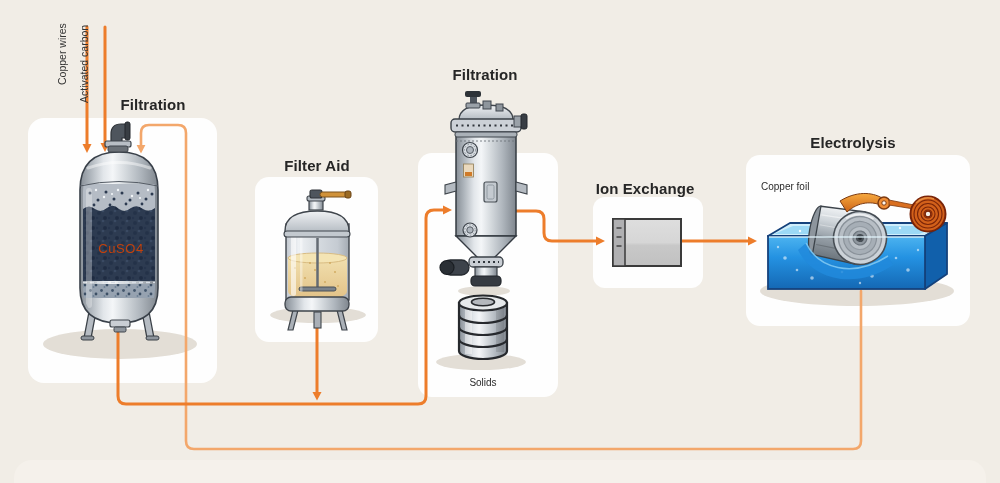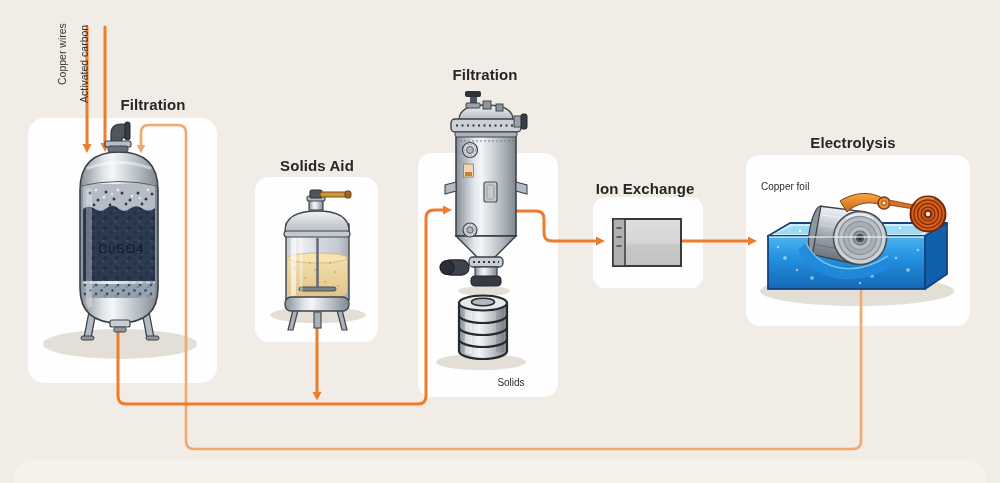--- a/index.html
+++ b/index.html
@@ -13,22 +13,22 @@
   .card{position:absolute;background:#fefefe;border-radius:16px;}
   #card-dissolution{left:28px;top:118px;width:189px;height:265px;}
   #card-filteraid{left:255px;top:177px;width:123px;height:165px;border-radius:14px;}
   #card-filtration{left:418px;top:153px;width:140px;height:244px;border-radius:14px;}
   #card-ionexchange{left:593px;top:197px;width:110px;height:91px;border-radius:12px;}
   #card-electrolysis{left:746px;top:155px;width:224px;height:171px;border-radius:14px;}
   svg.art{position:absolute;left:0;top:0;z-index:5;}
   .lbl{position:absolute;z-index:9;white-space:nowrap;color:#262626;}
   .title{font-size:15px;font-weight:700;transform:translateX(-50%);letter-spacing:.1px;}
   .small{font-size:10px;font-weight:400;color:#2b2b2b;}
-  .centered{transform:translateX(-50%);margin-left:28px;}
-  .tank-text{font-size:13px;font-weight:500;color:#0f172a;transform:translateX(-50%);letter-spacing:.6px;}
+  .centered{transform:translateX(-50%);}
+  .tank-text{font-size:13px;font-weight:500;color:#c2410c;transform:translateX(-50%);letter-spacing:.6px;}
   .vlabel{position:absolute;z-index:9;font-size:10.5px;color:#333;white-space:nowrap;
     height:13px;line-height:13px;transform:rotate(-90deg);transform-origin:left bottom;}
 </style>
 </head>
 <body>
 
 <div id="canvas">
 
   <div class="floor"></div>
 
@@ -319,21 +319,21 @@
         <circle cx="928" cy="214" r="10.5" fill="none" stroke="#7a2408" stroke-width="1.1"></circle>
         <circle cx="928" cy="214" r="7" fill="none" stroke="#7a2408" stroke-width="1.1"></circle>
         <circle cx="928" cy="214" r="4" fill="none" stroke="#7a2408" stroke-width="1.1"></circle>
         <circle cx="928" cy="214" r="2.8" fill="#f4efe7" stroke="#7a2408" stroke-width="1.2"></circle>
         <path d="M916,203 A16,16 0 0 1 934,199" fill="none" stroke="#f09a4a" stroke-width="1.6" opacity="0.8"></path>
       </g>
     </g>
   </svg>
 
   <div class="lbl title" style="left:153px;top:96px">Filtration</div>
-  <div class="lbl title" style="left:317px;top:157px">Solids Aid</div>
+  <div class="lbl title" style="left:317px;top:157px">Filter Aid</div>
   <div class="lbl title" style="left:485px;top:66px">Filtration</div>
   <div class="lbl title" style="left:645px;top:180px">Ion Exchange</div>
   <div class="lbl title" style="left:853px;top:134px">Electrolysis</div>
 
   <div class="lbl small" style="left:761px;top:181px">Copper foil</div>
   <div class="lbl small centered" style="left:483px;top:377px">Solids</div>
   <div class="lbl tank-text" style="left:121px;top:241px">CuSO4</div>
 
   <div class="vlabel" style="left:69px;top:72px">Copper wires</div>
   <div class="vlabel" style="left:91px;top:90px">Activated carbon</div>

